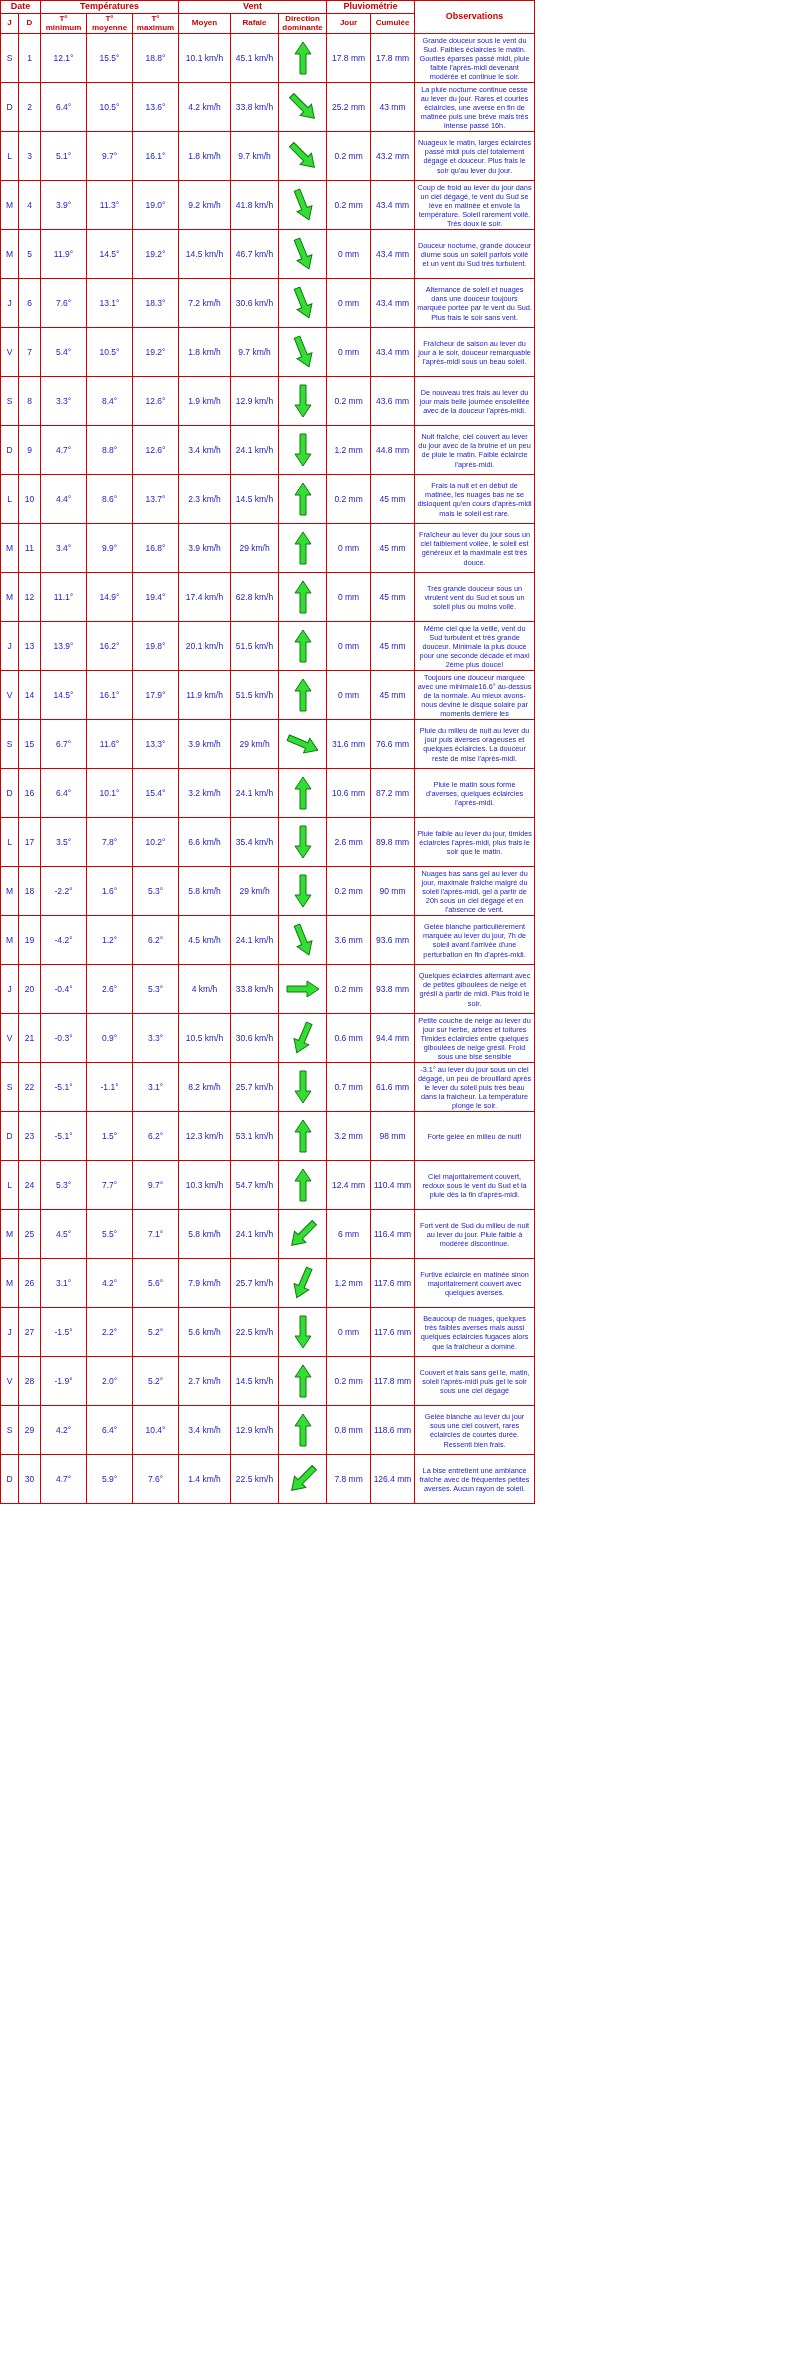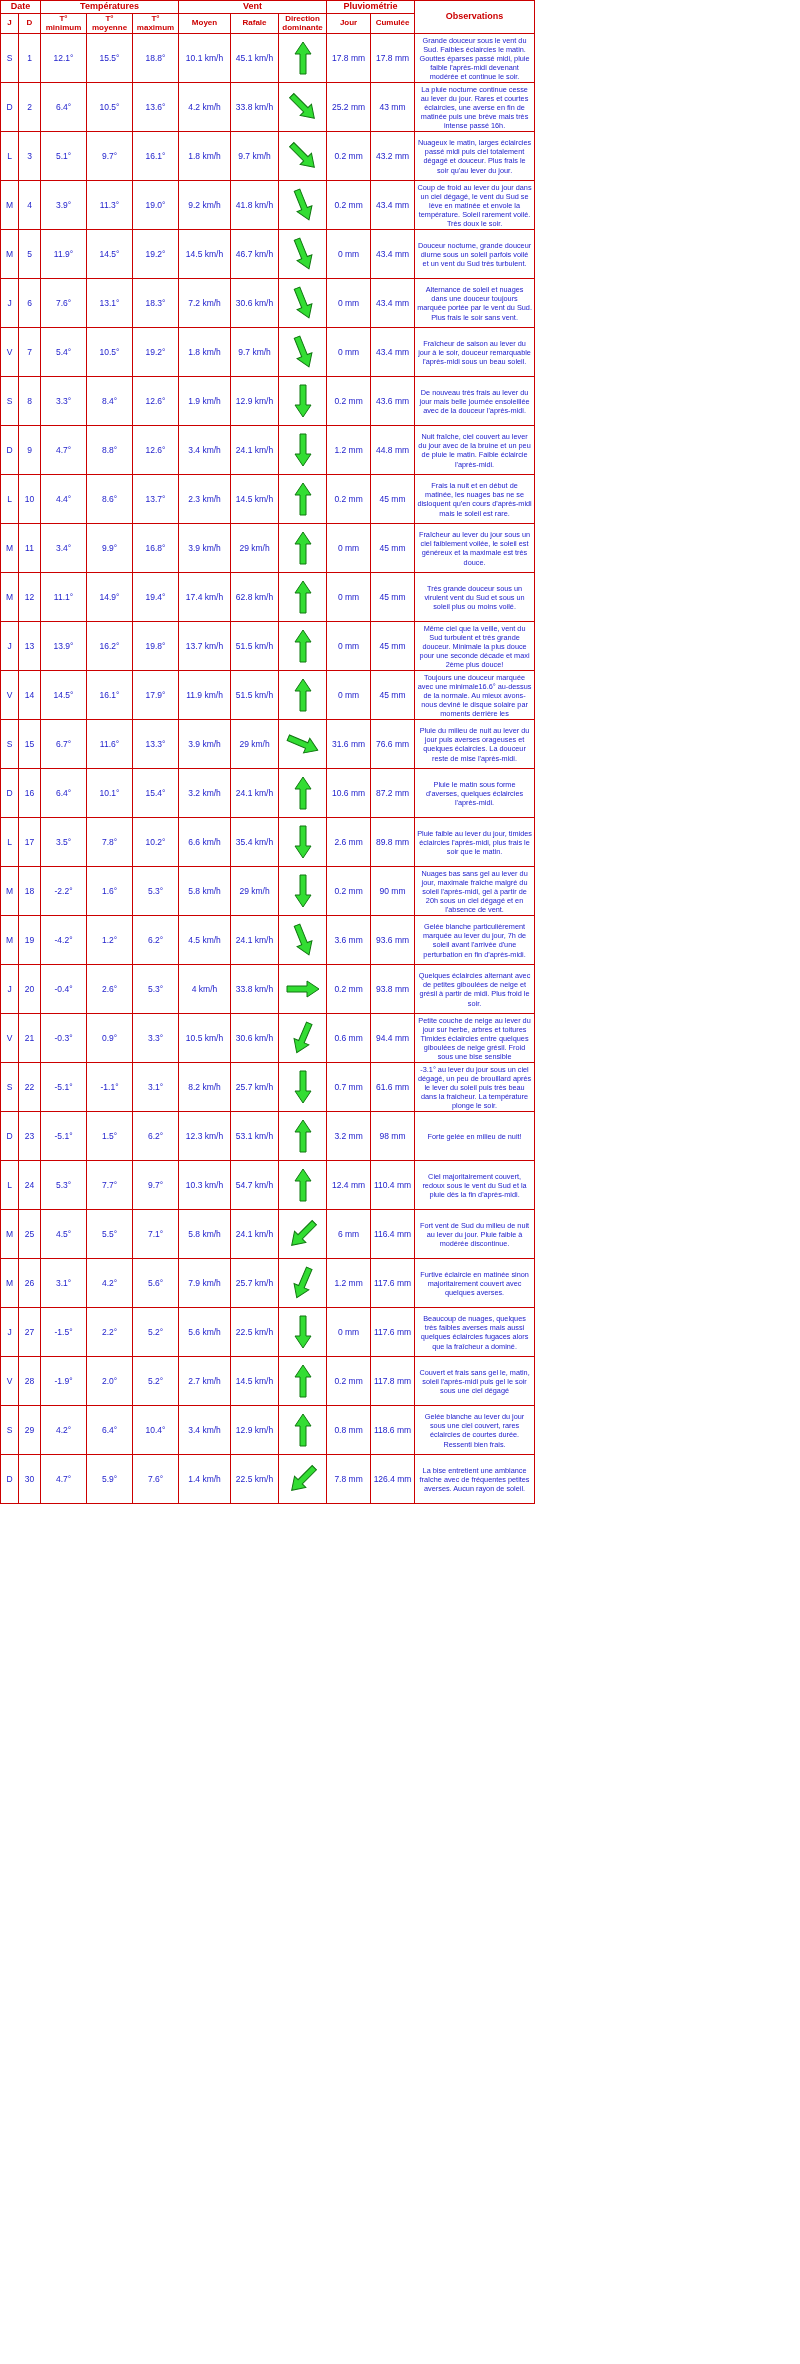--- a/index.html
+++ b/index.html
@@ -310,21 +310,21 @@
           <td>0 mm</td>
           <td>45 mm</td>
           <td class="obs">Très grande douceur sous un virulent vent du Sud et sous un soleil plus ou moins voilé.</td>
         </tr>
         <tr>
           <td>J</td>
           <td>13</td>
           <td>13.9°</td>
           <td>16.2°</td>
           <td>19.8°</td>
-          <td>13.7 km/h</td>
+          <td>20.1 km/h</td>
           <td>51.5 km/h</td>
           <td class="dir">
             <span class="arrow" title="S"><svg width="20" height="34" viewBox="0 0 20 34" style="transform:rotate(0deg)">
                 <polygon points="10,1 18,13 13,13 13,33 7,33 7,13 2,13" fill="#33dd33" stroke="#117711" stroke-width="1"></polygon>
               </svg></span>
           </td>
           <td>0 mm</td>
           <td>45 mm</td>
           <td class="obs">Même ciel que la veille, vent du Sud turbulent et très grande douceur. Minimale la plus douce pour une seconde décade et maxi 2ème plus douce!</td>
         </tr>

